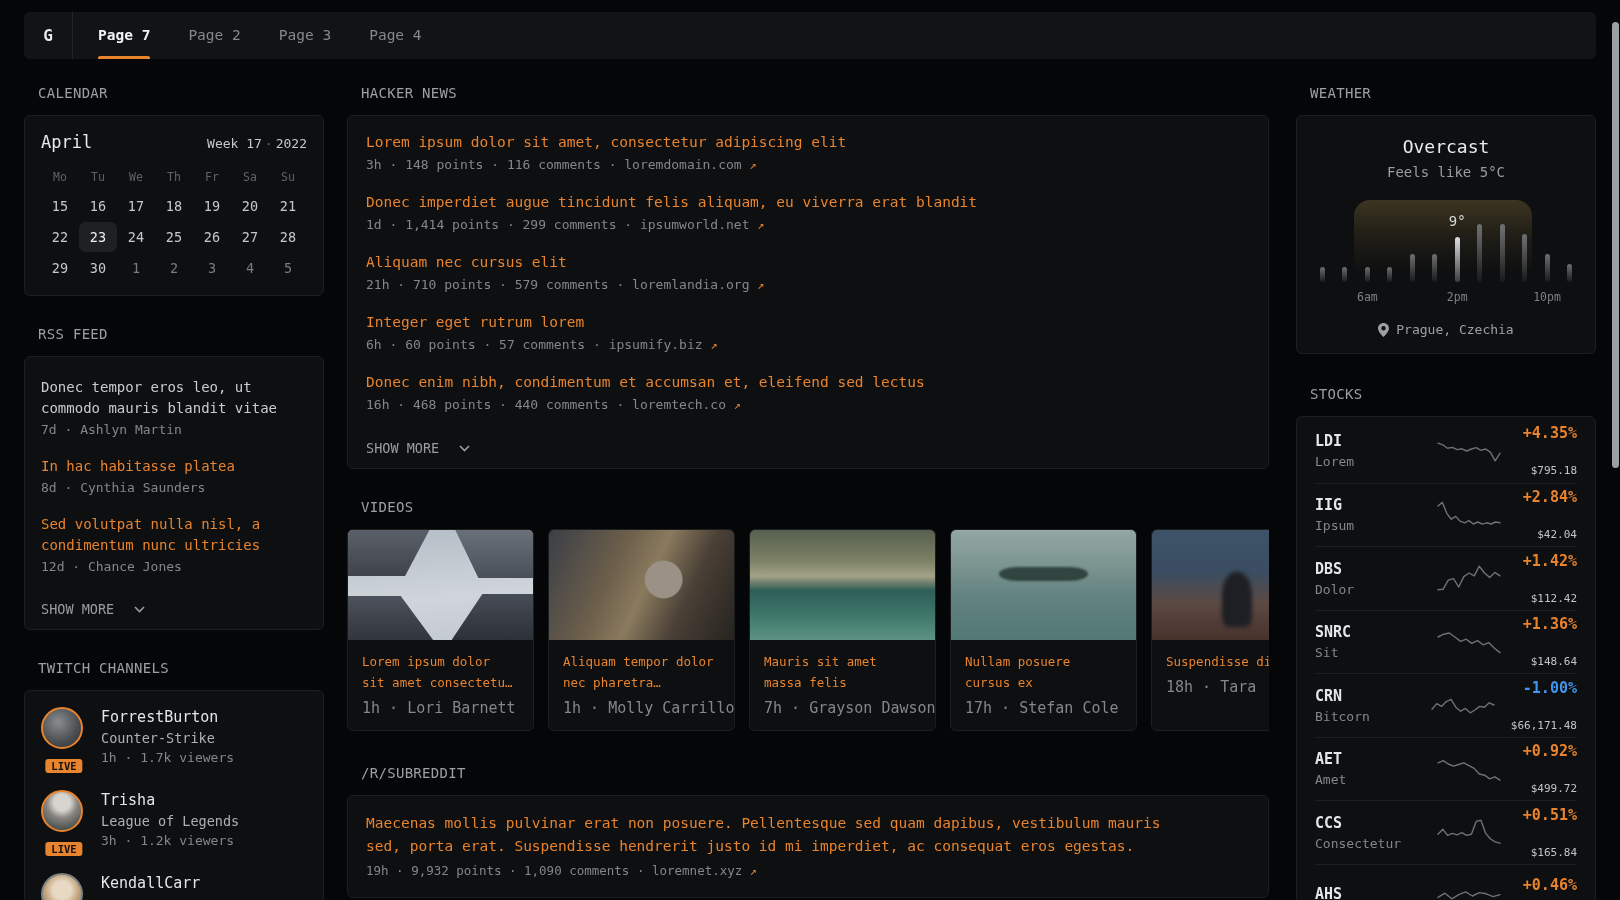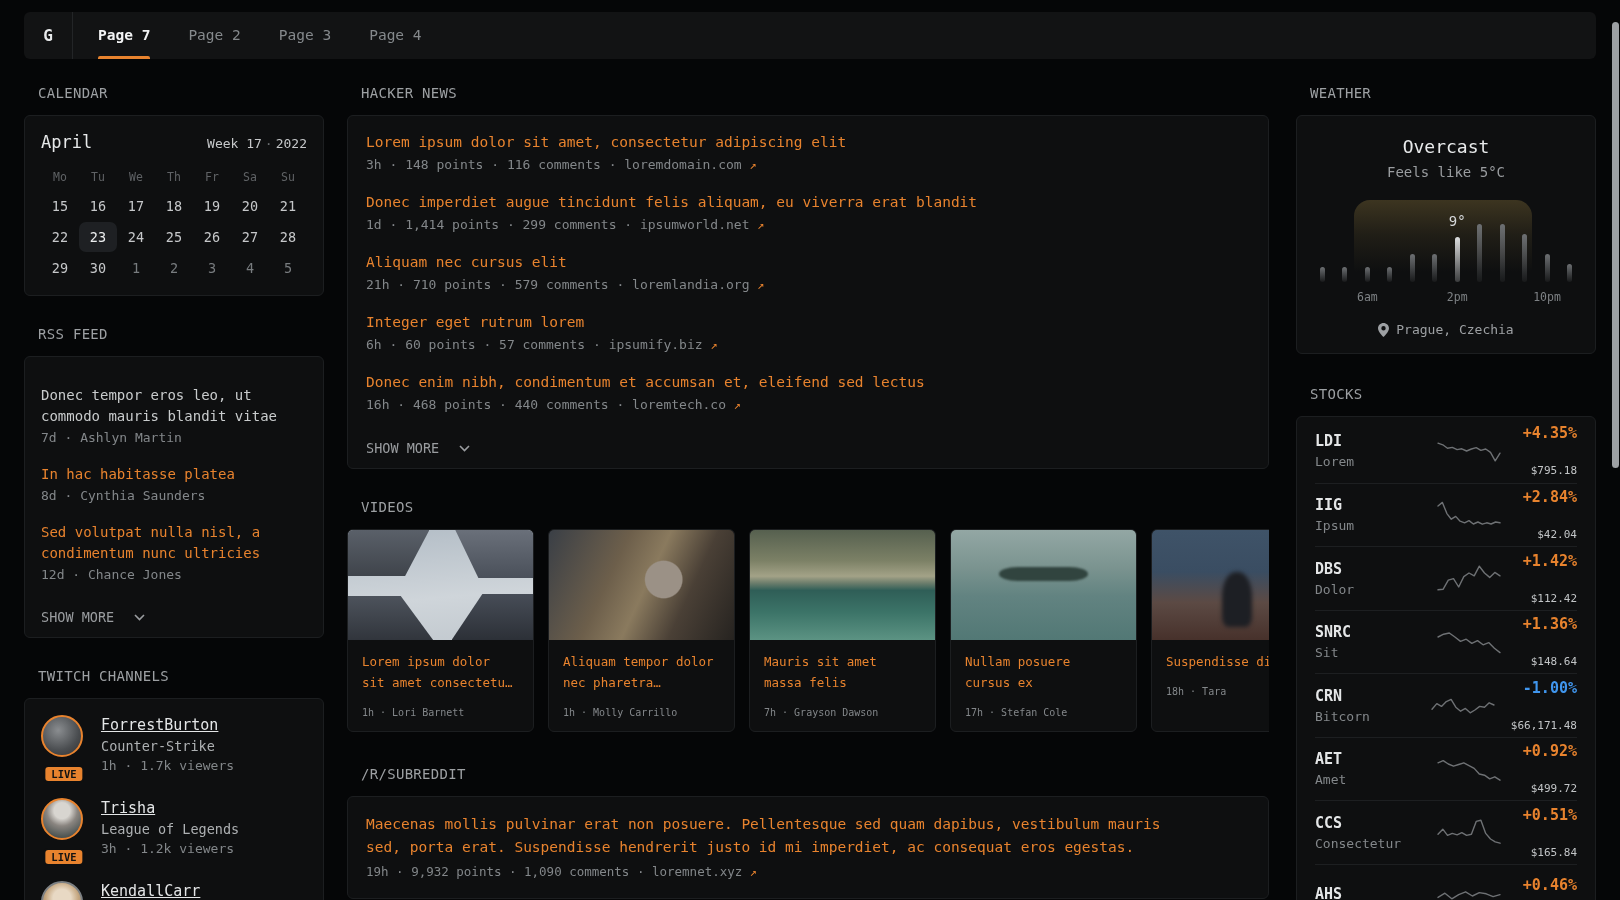--- a/index.html
+++ b/index.html
@@ -47,21 +47,21 @@
   .cal-month { font-size:17px; color:#e6e8e9; }
   .cal-week { font-size:13px; color:#c6c8ca; }
   .cal-week .sep { color:#6b6e71; padding:0 3px; }
   .cal-grid { display:grid; grid-template-columns:repeat(7,1fr); row-gap:1px; margin-top:12px; }
   .cal-wd { height:26px; display:flex; align-items:center; justify-content:center; font-size:11.5px; color:#5f6265; }
   .cal-day { height:30px; display:flex; align-items:center; justify-content:center; font-size:13.5px; color:#c6c8ca; border-radius:7px; }
   .cal-day.dim { color:#787c7f; }
   .cal-day.selected { background:#1e2023; color:#eceeef; }
 
   
-  .rss-card { padding:28px 16px 12px; }
+  .rss-card { padding:20px 16px 12px; }
   .feed-item { margin-bottom:16px; }
   .feed-title { display:block; font-size:14px; line-height:21px; color:var(--accent); }
   .feed-title.visited { color:#c9cccd; }
   .feed-meta { font-size:13px; line-height:20px; color:var(--dim); margin-top:1px; }
   .show-more { display:flex; align-items:center; gap:20px; font-size:13.5px; color:#9a9da0; margin-top:24px; cursor:pointer; }
   .show-more svg { stroke:#9a9da0; }
 
   
   .tw-card { padding:16px 16px 10px; }
   .tw-row { display:flex; gap:14px; margin-bottom:22px; }
@@ -69,21 +69,21 @@
   .tw-av { width:42px; height:42px; border-radius:50%; border:2px solid var(--accent); }
   .tw-av.offline { border-color:#7c8083; }
   .avatar-1 { background:radial-gradient(circle at 40% 35%, #8a8d90, #4a4d50 60%, #2e3032); }
   .avatar-2 { background:radial-gradient(circle at 50% 28%, #d8d5d0 24%, #8a8580 46%, #4f5654 78%, #343a38); }
   .avatar-3 { background:radial-gradient(circle at 50% 40%, #e8d9c4 30%, #c4a57e 56%, #8a8075 82%, #5c564e); }
   .tw-live {
     position:absolute; left:50%; transform:translateX(-50%); bottom:-7px;
     background:var(--accent); color:#121212; font-size:10.5px; font-weight:bold;
     padding:1px 6px; border-radius:5px; border:2px solid #0e0f10;
   }
-  .tw-name { display:block; font-size:15px; line-height:21px; color:#e4e6e7;text-decoration:underline; }
+  .tw-name { display:block; font-size:15px; line-height:21px; color:#e4e6e7; }
   .tw-game { font-size:13.5px; line-height:20px; color:#aeb1b3; }
   .tw-meta { font-size:13px; line-height:20px; color:var(--dim); }
 
   
   .hn-card { padding:15px 18px 12px; }
   .hn-item { margin-bottom:15px; }
   .hn-title { display:block; font-size:14.5px; line-height:22px; color:var(--accent); }
   .hn-meta { font-size:13px; line-height:21px; color:var(--dim); margin-top:1px; }
   .meta-arrow { color:var(--accent); font-size:12px; }
   .rd-card { padding:16px 18px; }
@@ -103,21 +103,21 @@
   .thumb-2 { background:
       radial-gradient(circle at 62% 45%, #9b9186 0 14%, rgba(0,0,0,0) 15%),
       linear-gradient(115deg,#3a3f46 0%,#6d5f4b 35%,#8a7a5e 52%,#4a4036 72%,#262320 100%); }
   .thumb-3 { background:linear-gradient(180deg,#56604f 0%,#7c8166 28%,#a3a287 42%,#6f7f6d 48%,#2f5e57 55%,#3c7468 75%,#5c9383 100%); }
   .thumb-4 { background:linear-gradient(180deg,#93a7a4 0%,#7a938f 35%,#628381 60%,#527875 100%); }
   .canoe { position:absolute; left:26%; top:34%; width:48%; height:12%; background:#31443f; border-radius:40%/100%; filter:blur(1px); }
   .thumb-5 { background:linear-gradient(180deg,#3f5368 0%,#3a4d62 38%,#5c4a44 66%,#47312b 100%); }
   .figure { position:absolute; left:38%; top:38%; width:16%; height:50%; background:#1d1f24; border-radius:45% 45% 20% 20%; filter:blur(2px); }
   .vid-body { padding:11px 14px 13px; }
   .vid-title { display:block; font-size:12.5px; line-height:21px; color:var(--accent); white-space:normal; }
-  .vid-meta { font-size:10px; color:var(--dim); margin-top:14px; white-space:nowrap; }
+  .vid-meta { font-size:15px; color:var(--dim); margin-top:6px; white-space:nowrap; }
 
   
   .w-card { padding:20px 16px 16px; }
   .w-cond { text-align:center; font-size:18px; color:#e8eaeb; }
   .w-feels { text-align:center; font-size:14px; color:#9a9da0; margin-top:7px; }
   .w-chart { width:252px; height:82px; margin:20px auto 0; position:relative; }
   .w-band { position:absolute; left:34px; width:178px; top:0; bottom:0; border-radius:16px;
     background:linear-gradient(180deg,rgba(168,140,70,.30),rgba(168,140,70,.12) 42%,rgba(168,140,70,0) 88%); }
   .w-bars { position:absolute; inset:0; display:flex; justify-content:space-between; align-items:flex-end; }
   .w-col { width:5px; position:relative; }

